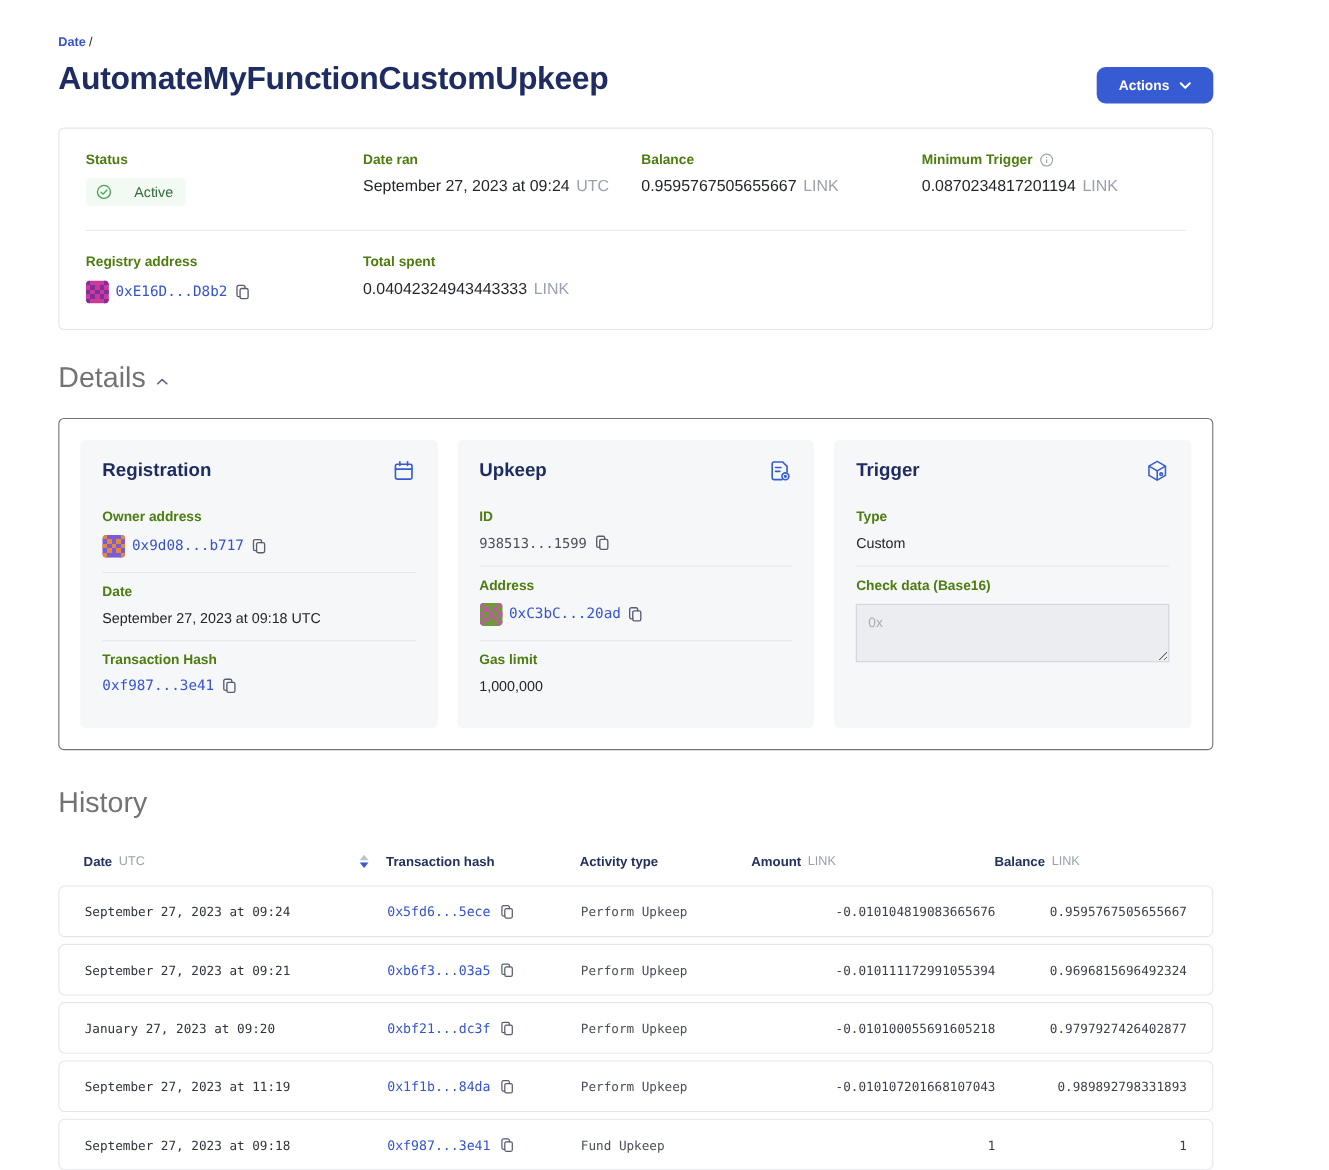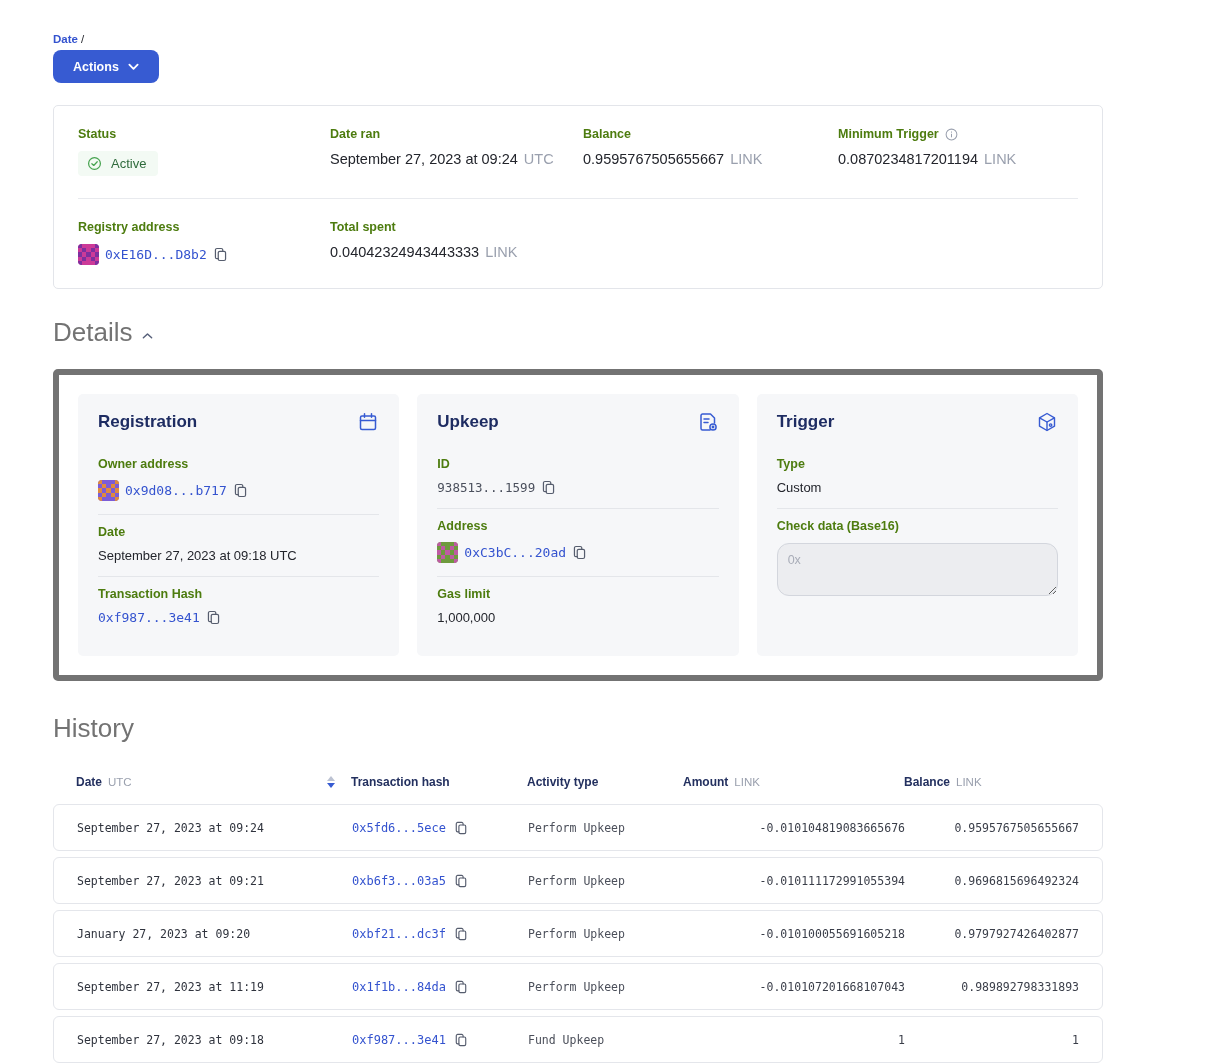--- a/index.html
+++ b/index.html
@@ -5,49 +5,49 @@
   * { box-sizing: border-box; margin: 0; padding: 0; }
   html,body { width:1208px; height:1064px; background:#ffffff; font-family:"Liberation Sans", sans-serif; color:#23252c; }
   .content { margin-left:53px; width:1050px; padding-top:33px; }
 
   
   .breadcrumb { font-size:11.5px; font-weight:bold; }
   .breadcrumb a { color:#3453CF; text-decoration:none; }
   .breadcrumb .sep { color:#23252c; font-weight:normal; margin-left:3px; }
   .title-row { display:flex; align-items:center; justify-content:space-between; margin-top:5px; }
   h1 { font-size:29px; font-weight:bold; color:#1E2C62; letter-spacing:-0.3px; }
-  .actions-btn { display:flex; align-items:center; gap:9px; background:#375BD2; color:#fff; border:none; border-radius:8px; height:33px; padding:0 20px; font-size:12.5px; font-weight:bold; font-family:"Liberation Sans", sans-serif; cursor:pointer; }
+  .actions-btn { display:flex; align-items:center; gap:9px; background:#375BD2; color:#fff; border:none; border-radius:8px; height:33px; padding:0 20px; font-size:12.5px; font-weight:bold; font-family:"Liberation Sans", sans-serif; cursor:pointer;margin-top:11px; }
 
   
   .status-card { margin-top:22px; border:1px solid #E3E5EA; border-radius:5px; padding:21px 24px 23px 24px; }
   .status-grid { display:grid; grid-template-columns:252px 253px 255px 1fr; }
   .field-label { font-size:12.5px; font-weight:bold; color:#4d7c0f; display:flex; align-items:center; gap:6px; }
   .field-value { margin-top:10px; font-size:14.5px; color:#23252C; display:flex; align-items:center; gap:6px; }
   .suffix { color:#9AA0AE; }
   .hr { border:none; border-top:1px solid #E8EAEE; margin:22px 0 21px 0; }
-  .badge { display:inline-flex; align-items:center; gap:9px; background:#F3FAF4; border-radius:4px; padding:5px 12px 5px 9px; font-size:13px; color:#2F6B3C; }
+  .badge { display:inline-flex; align-items:center; gap:20px; background:#F3FAF4; border-radius:4px; padding:5px 12px 5px 9px; font-size:13px; color:#2F6B3C; }
   .badge svg { color:#46A34F; }
   .addr-link { color:#3453CF; text-decoration:none; font-family:"DejaVu Sans Mono", monospace; font-size:13px; }
   .identicon { display:inline-flex; border-radius:4px; overflow:hidden; line-height:0; }
   .copy-btn { background:none; border:none; cursor:pointer; color:#565D6E; line-height:0; padding:0; }
 
   
   .section-head { margin-top:28px; display:flex; align-items:center; gap:10px; }
   .section-head h2 { font-size:26px; font-weight:normal; color:#737373; }
   .collapse-caret { background:none; border:none; cursor:pointer; color:#57607a; line-height:0; margin-top:6px; }
-  .details-outer { margin-top:21px; border:6px solid #737373; border-radius:5px; padding:19px; display:flex; gap:18px; }
+  .details-outer { margin-top:21px; border:1px solid #737373; border-radius:5px; padding:19px; display:flex; gap:18px; }
   .detail-card { flex:1; background:#F6F7F9; border-radius:5px; padding:17px 20px 18px 20px; }
   .detail-card-head { display:flex; align-items:center; justify-content:space-between; margin-bottom:14px; }
   .detail-card-head h3 { font-size:17px; font-weight:bold; color:#1E2C62; }
   .detail-card-head svg { color:#375BD2; }
   .dfield { padding:10px 0 13px 0; }
   .dfield + .dfield { border-top:1px solid #E4E6EA; }
   .dfield .field-value { margin-top:9px; font-size:13px; }
   .mono-gray { font-family:"DejaVu Sans Mono", monospace; font-size:12.5px; color:#4A4F5C; }
-  .check-data { width:100%; height:53px; margin-top:10px; background:#ECEDF0; border:1px solid #D3D6DD; border-radius:12px; resize:both; font-family:"Liberation Sans", sans-serif; font-size:12.5px; color:#3c4049; padding:9px 10px; }
+  .check-data { width:100%; height:53px; margin-top:10px; background:#ECEDF0; border:1px solid #D3D6DD; border-radius:0; resize:both; font-family:"Liberation Sans", sans-serif; font-size:12.5px; color:#3c4049; padding:9px 10px; }
   .check-data::placeholder { color:#A9ADB8; }
 
   
   .hist-head { margin-top:32px; }
   .t-grid { display:grid; grid-template-columns:275px 176px 156px 221px 1fr; align-items:center; padding:0 23px; }
   .t-header { margin-top:30px; margin-bottom:14px; }
   .t-header .hcell { font-size:12px; font-weight:bold; color:#23305F; display:flex; align-items:center; gap:6px; }
   .t-header .suffix { font-weight:normal; font-size:11.5px; }
   .sort-btn { background:none; border:none; cursor:pointer; display:flex; flex-direction:column; align-items:center; gap:2px; padding:2px; margin-right:14px; }
   .tri-up { width:0; height:0; border-left:4px solid transparent; border-right:4px solid transparent; border-bottom:5px solid #BCC2D2; }
@@ -118,20 +118,21 @@
   </defs>
 </svg>
 
 <div class="content">
 
   <div class="breadcrumb">
     <a href="#">Date</a><span class="sep">/</span>
   </div>
 
   <div class="title-row">
+    <h1>AutomateMyFunctionCustomUpkeep</h1>
     <button class="actions-btn">
       <span>Actions</span>
       <svg class="ic" width="11" height="8">
           <use href="#i-chevron-down"></use>
         </svg>
     </button>
   </div>
 
   <section class="status-card">
     <div class="status-grid">

